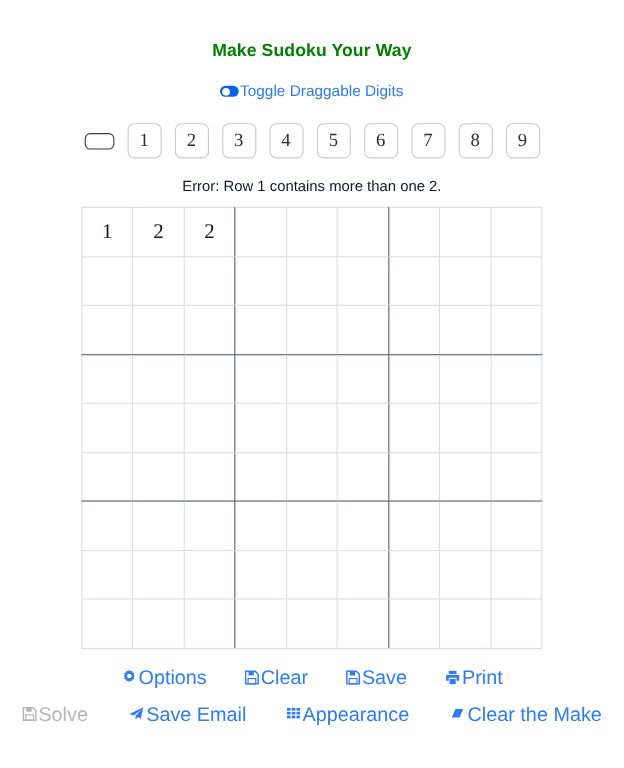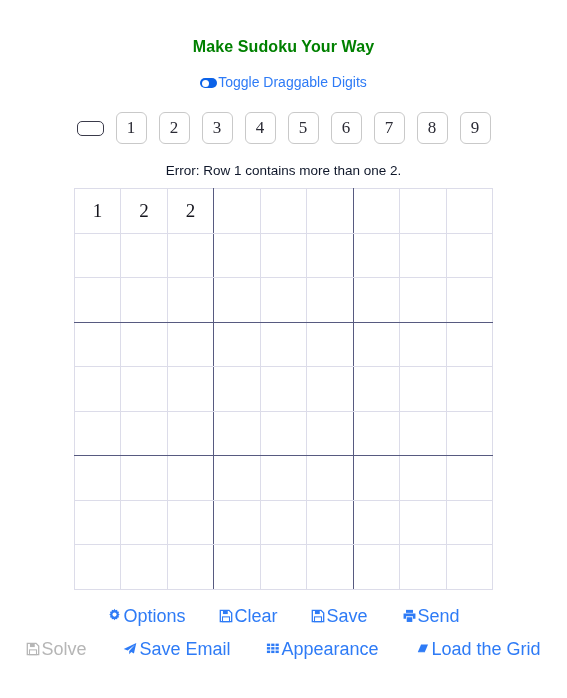--- a/index.html
+++ b/index.html
@@ -326,21 +326,21 @@
   </a>
 
   <a class="menu-item">
     <span>
       <svg width="15" height="14" viewBox="0 0 16 16" fill="#2e7bf6" aria-hidden="true">
         <rect x="4" y="1" width="8" height="3.4"></rect>
         <path d="M1.2 5.2h13.6v6H12v-3H4v3H1.2z"></path>
         <rect x="4.8" y="9.4" width="6.4" height="5.4"></rect>
       </svg>
     </span>
-    <span class="mi-label">Send</span>
+    <span class="mi-label">Print</span>
   </a>
 </div>
 
 <div class="menu menu-2">
   <a class="menu-item disabled">
     <span>
       <svg width="14" height="14" viewBox="0 0 16 16" aria-hidden="true">
         <path d="M1.5 1.5h10L14.5 4.5v10h-13z" fill="none" stroke="#b6b6b6" stroke-width="1.5"></path>
         <rect x="4.5" y="1.5" width="5.5" height="4.3" fill="#b6b6b6"></rect>
         <rect x="4" y="9" width="8" height="5.5" fill="none" stroke="#b6b6b6" stroke-width="1.2"></rect>
@@ -375,15 +375,15 @@
     <span class="mi-label">Appearance</span>
   </a>
 
   <a class="menu-item">
     <span>
       <svg width="16" height="13" viewBox="0 0 16 16" aria-hidden="true">
         <path d="M5.6 3.2h8.6L10.4 12H1.8z" fill="#2e7bf6"></path>
         <path d="M1.8 12h8.6" stroke="#2e7bf6" stroke-width="1.2" fill="none"></path>
       </svg>
     </span>
-    <span class="mi-label">Load the Grid</span>
+    <span class="mi-label">Clear the Make</span>
   </a>
 </div>
 
 </body></html>

